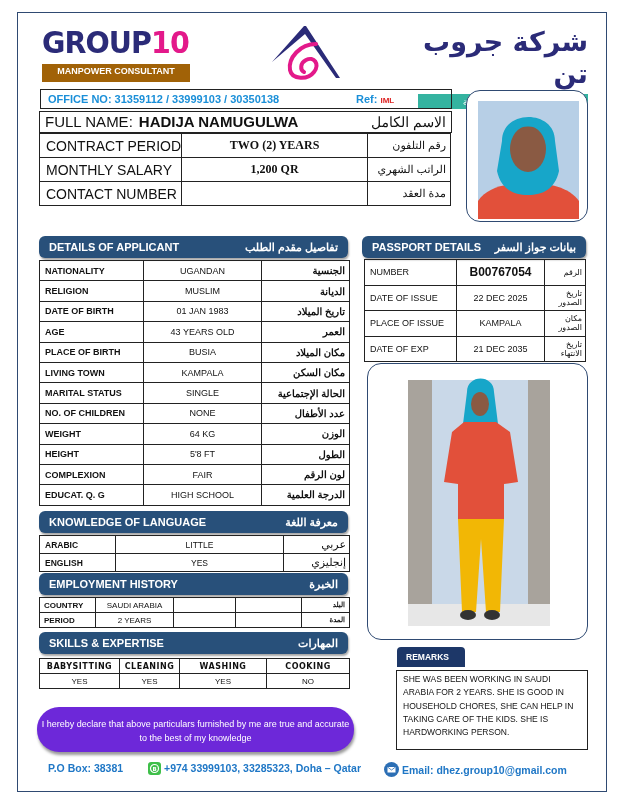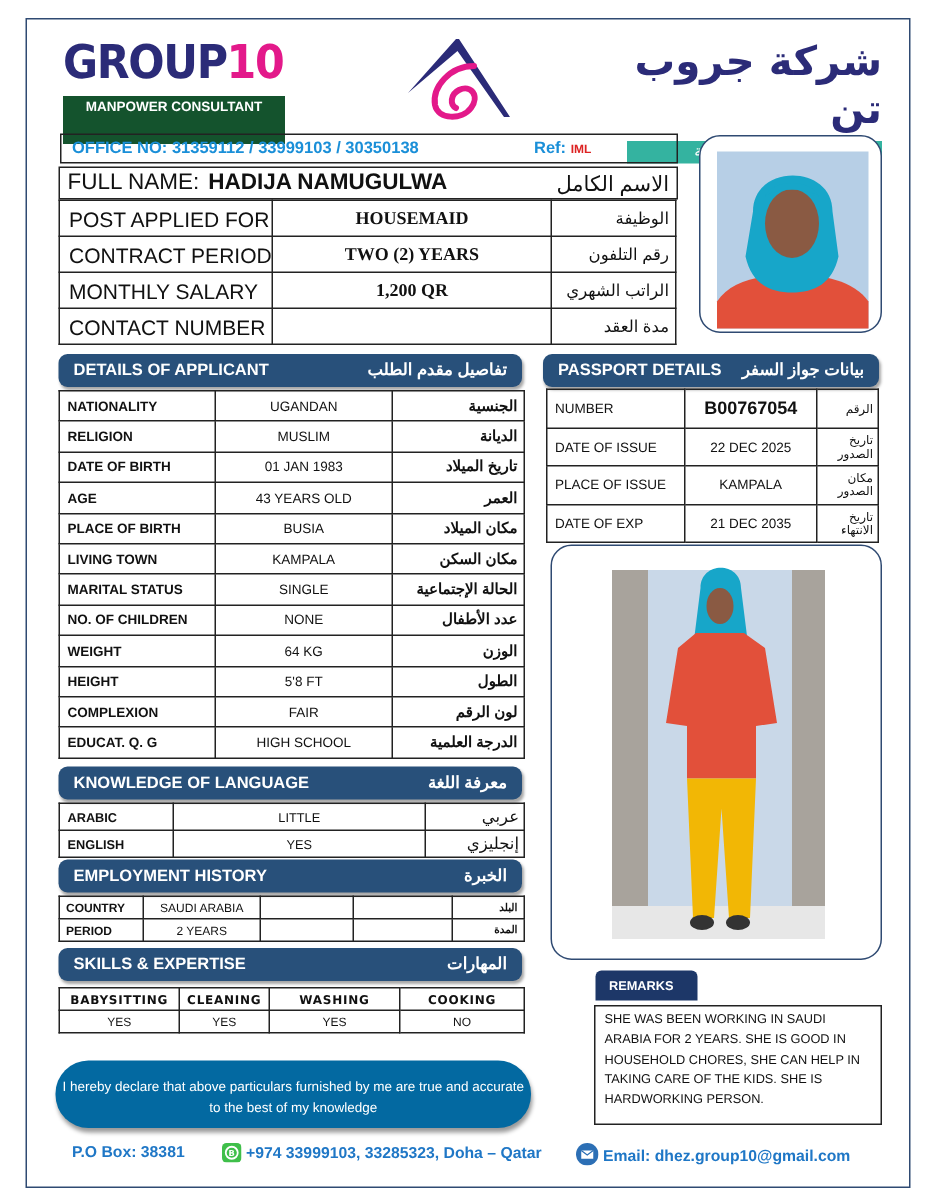--- a/index.html
+++ b/index.html
@@ -5,21 +5,21 @@
   * { box-sizing: border-box; margin: 0; padding: 0; }
   html, body { width: 622px; height: 802px; background: #fff; overflow: hidden; }
   body { font-family: "Liberation Sans", sans-serif; position: relative; color: #111; }
 
   .page-frame { position: absolute; left: 17px; top: 12px; width: 590px; height: 780px; border: 1.5px solid #2f4a72; }
 
   
   .logo-left { position: absolute; left: 42px; top: 24px; width: 150px; }
   .logo-word { font-family: "DejaVu Sans", sans-serif; font-weight: 900; font-size: 31px; letter-spacing: -1px; color: #2b2b78; line-height: 36px; transform: scaleX(0.92); transform-origin: left; white-space: nowrap; }
   .logo-word .num { color: #e3198a; }
-  .logo-band { margin-top: 4px; background: #14532d; color: #fff; font-size: 9px; font-weight: bold; text-align: center; height: 32px; line-height: 14px; width: 148px; }
+  .logo-band { margin-top: 4px; background: #a16207; color: #fff; font-size: 9px; font-weight: bold; text-align: center; height: 18px; line-height: 14px; width: 148px; }
 
   .logo-center { position: absolute; left: 266px; top: 22px; width: 80px; height: 60px; }
 
   .logo-right { position: absolute; left: 418px; top: 26px; width: 170px; text-align: right; }
   .logo-right .ar-big { font-family: "DejaVu Sans", sans-serif; font-weight: bold; font-size: 27px; color: #2b2b78; line-height: 32px; direction: rtl; }
   .logo-right .ar-band { margin-top: 4px; background: #34b3a0; color: #fff; font-size: 10px; text-align: center; height: 15px; line-height: 15px; direction: rtl; }
 
   
   .office-bar { position: absolute; left: 40px; top: 89px; width: 412px; height: 20px; border: 1px solid #222; font-size: 11px; font-weight: bold; color: #1a8fd8; line-height: 18px; padding-left: 7px; }
   .office-bar .ref { position: absolute; left: 315px; top: 0; }
@@ -86,21 +86,21 @@
   .skills-table tr.head td { font-family: "DejaVu Sans", sans-serif; font-weight: bold; letter-spacing: 0.5px; }
   .skills-table td.c1 { width: 80px; }
   .skills-table td.c2 { width: 60px; }
   .skills-table td.c3 { width: 87px; }
 
   
   .remarks-tab { position: absolute; left: 397px; top: 647px; width: 68px; height: 20px; background: #1d3768; color: #fff; font-size: 8.5px; font-weight: bold; border-radius: 4px 4px 0 0; line-height: 20px; padding-left: 9px; }
   .remarks-box { position: absolute; left: 396px; top: 670px; width: 192px; height: 80px; border: 1px solid #222; font-size: 8.5px; line-height: 13.3px; padding: 2px 6px 0 6px; }
 
   
-  .declaration { position: absolute; left: 37px; top: 707px; width: 317px; height: 45px; background: #0369a1; border-radius: 22px; color: #fff; font-size: 9px; text-align: center; padding-top: 10px; line-height: 14px; box-shadow: 1px 3px 3px rgba(0,0,0,0.4); }
+  .declaration { position: absolute; left: 37px; top: 707px; width: 317px; height: 45px; background: #6d28d9; border-radius: 22px; color: #fff; font-size: 9px; text-align: center; padding-top: 10px; line-height: 14px; box-shadow: 1px 3px 3px rgba(0,0,0,0.4); }
 
   
   .footer { position: absolute; top: 762px; font-size: 10.5px; font-weight: bold; color: #1f77c6; white-space: nowrap; }
   .footer .icon { display: inline-block; vertical-align: -3px; margin-right: 3px; }
 </style>
 </head>
 <body>
 
 <div class="page-frame"></div>
 
@@ -126,25 +126,20 @@
   <span class="ref"><span>Ref:</span> <span class="refval">IML</span></span>
 </div>
 
 <div class="fullname">
   <span class="lbl">FULL NAME:</span><span class="val">HADIJA NAMUGULWA</span>
   <span class="ar">الاسم الكامل</span>
 </div>
 
 <table class="post-table">
   <tbody>
-      <tr>
-        <td class="c1">POST APPLIED FOR</td>
-        <td class="c2">HOUSEMAID</td>
-        <td class="c3">الوظيفة</td>
-      </tr>
   <tr>
         <td class="c1">CONTRACT PERIOD</td>
         <td class="c2">TWO (2) YEARS</td>
         <td class="c3">رقم التلفون</td>
       </tr>
   <tr>
         <td class="c1">MONTHLY SALARY</td>
         <td class="c2">1,200 QR</td>
         <td class="c3">الراتب الشهري</td>
       </tr>

